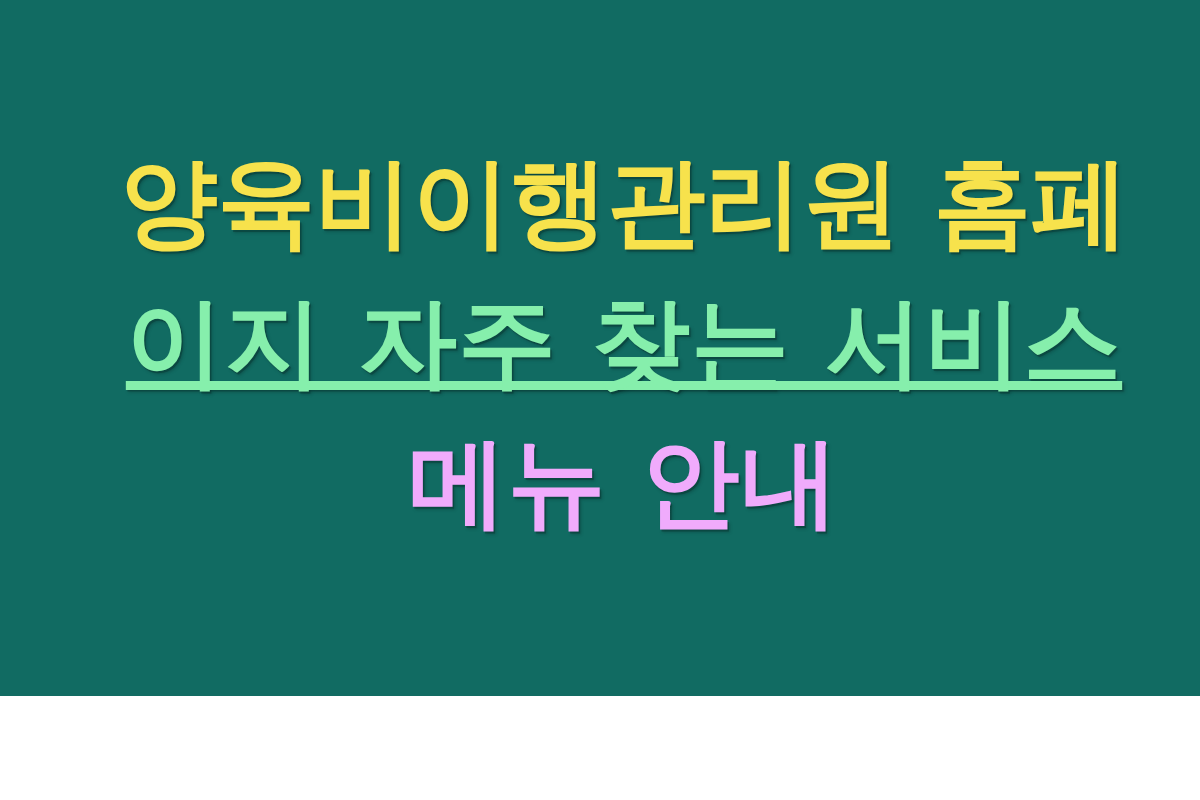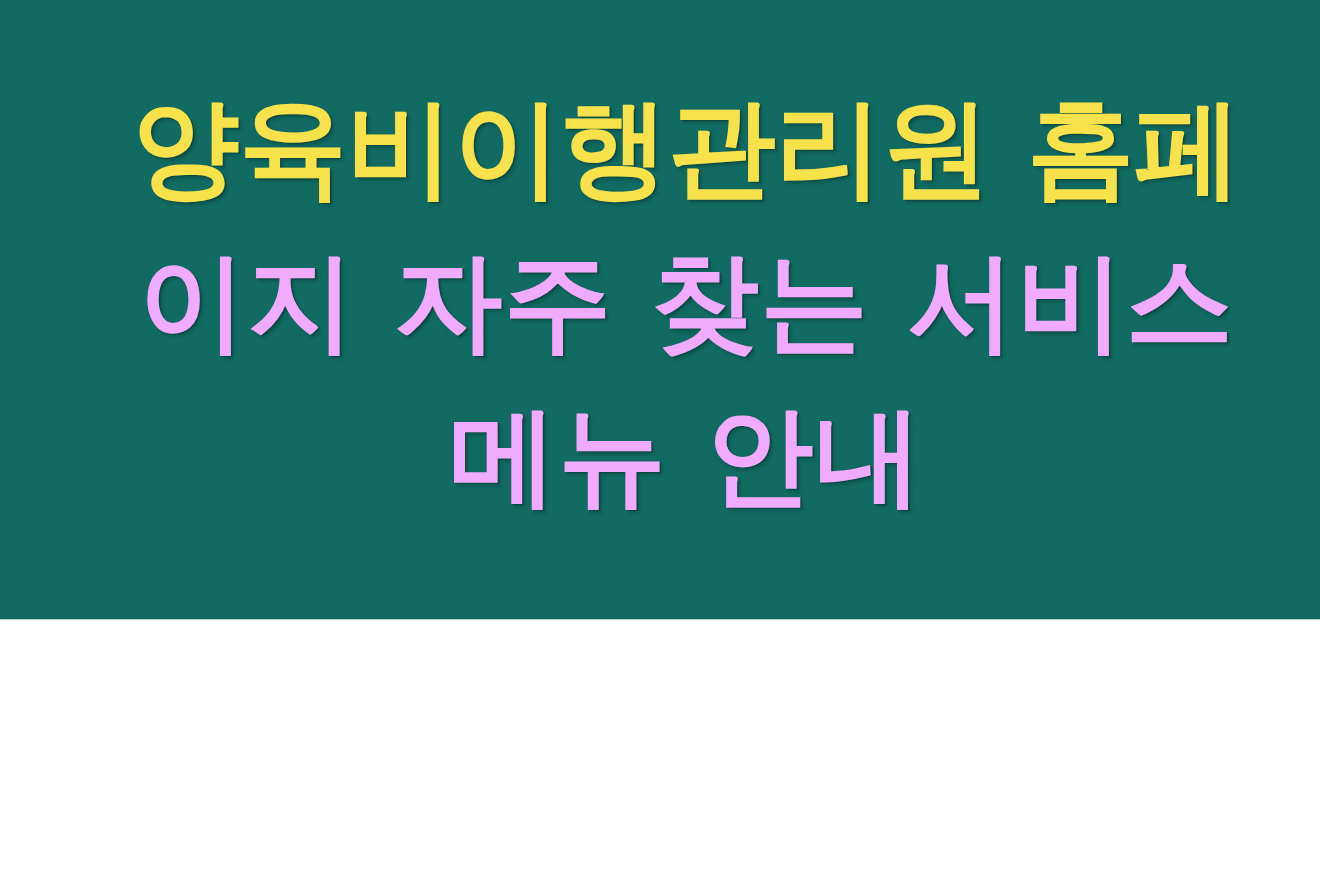--- a/index.html
+++ b/index.html
@@ -11,21 +11,21 @@
   body {
     width: 1200px;
     height: 800px;
     overflow: hidden;
     font-family: "Liberation Sans", "DejaVu Sans", sans-serif;
   }
 
   #banner {
     position: relative;
     width: 1200px;
-    height: 563px;
+    height: 696px;
     box-sizing: border-box;
     display: flex;
     align-items: center;
     justify-content: center;
     background-color: #116B62;
     padding-left: 48px;
   }
 
   #headline-block {
     width: 1070px;
@@ -54,18 +54,18 @@
 </style>
 </head>
 <body>
 
 <div id="banner" style="background-color: rgb(17, 107, 98);">
 
   <div id="headline-block">
 
     <span class="headline-line" id="headline-line-1" style="color: rgb(247, 226, 76);">양육비이행관리원 홈페</span>
 
-    <span class="headline-line" id="headline-line-2" style="color: #f0abfc;">이지 자주 찾는 서비스</span>
+    <span class="headline-line" id="headline-line-2" style="color: #86efac; text-decoration: underline;">이지 자주 찾는 서비스</span>
 
     <span class="headline-line" id="headline-line-3" style="color: #f0abfc;">메뉴 안내</span>
 
   </div>
 </div>
 
 </body></html>

